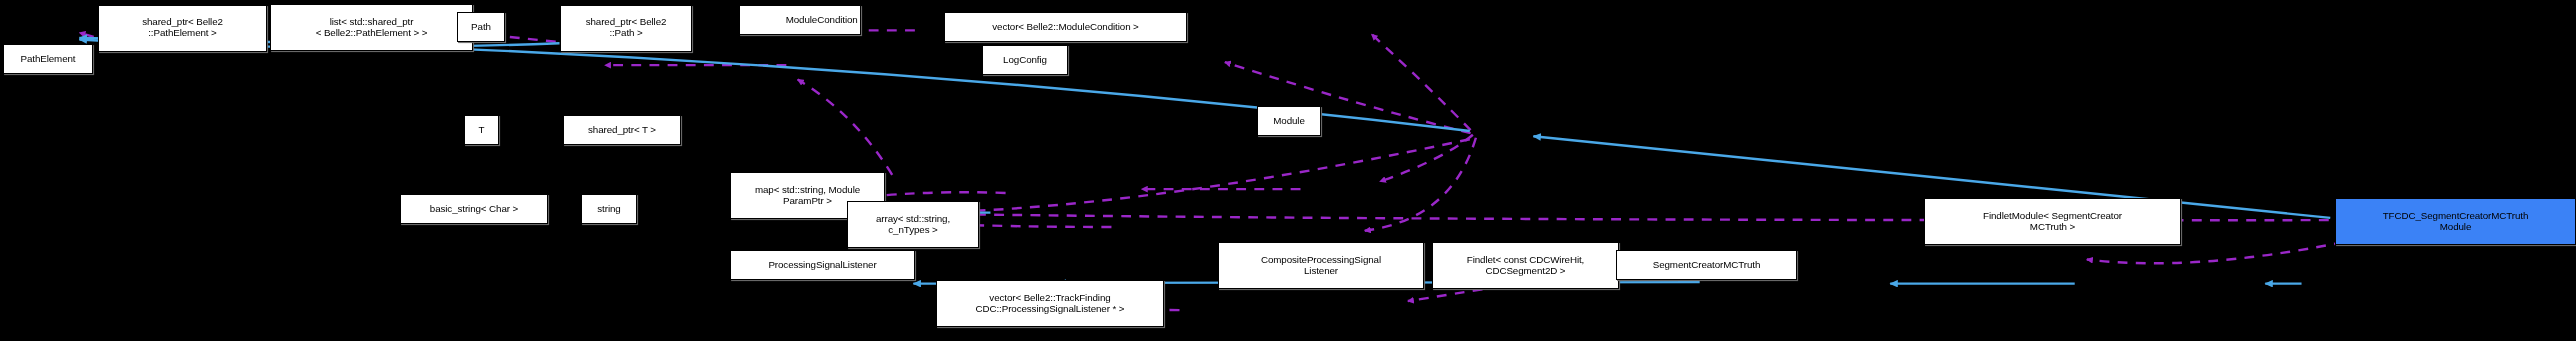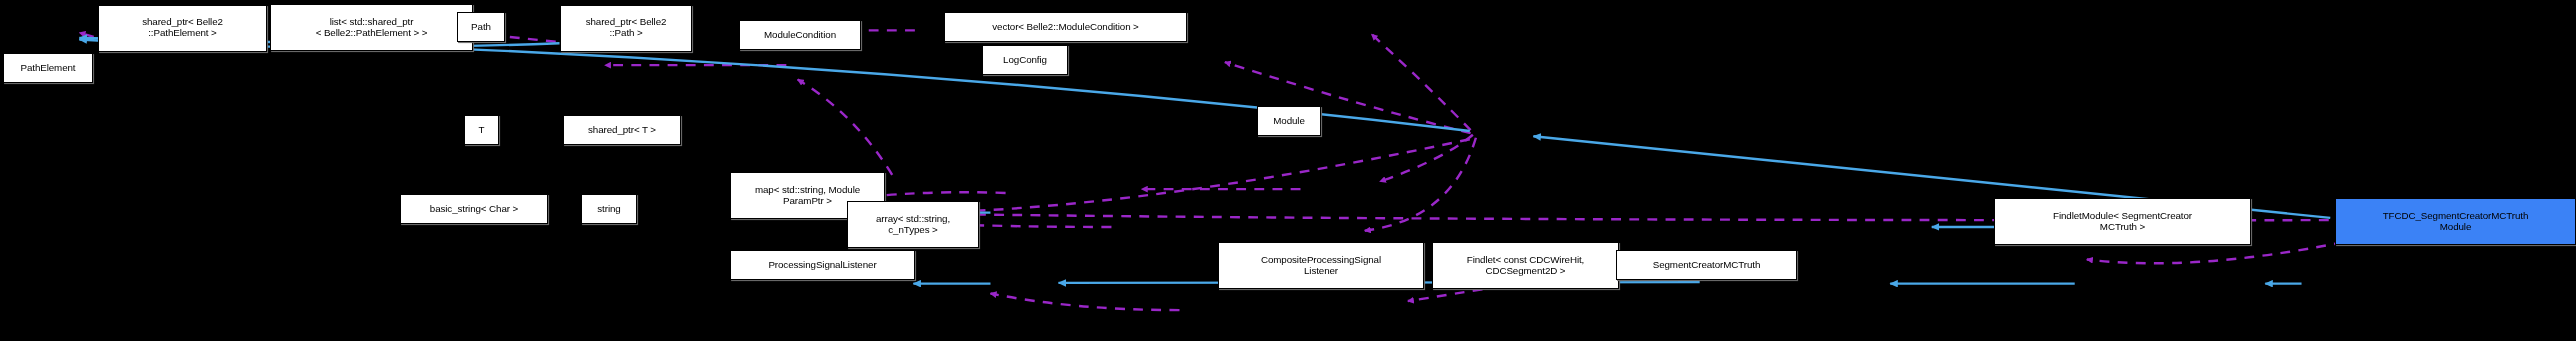--- a/index.html
+++ b/index.html
@@ -83,58 +83,59 @@
       <path d="M3082,288 L2028,180"></path>
       <path d="M2680,300 L2555,300"></path>
       <path d="M1310,375 L1208,375"></path>
       <path d="M2248,373 L1400,374"></path>
       <path d="M2744,375 L2500,375"></path>
       <path d="M3044,375 L2996,375"></path>
       <path d="M1310,281 L1212,281"></path>
     </g>
   </svg>
 
-  <div class="node" style="left: 3px; top: 53px; width: 90px; height: 30px;"><span>PathElement</span></div>
+  <div class="node" style="left: 3px; top: 44px; width: 90px; height: 30px;"><span>PathElement</span></div>
 
   <div class="node" style="left: 98px; top: 4.5px; width: 169px; height: 47px;"><span><span>shared_ptr&lt; Belle2</span><br><span>::PathElement &gt;</span></span></div>
 
   <div class="node" style="left: 246px; top: 4px; width: 203px; height: 47px; margin-left: 24px;"><span><span>list&lt; std::shared_ptr</span><br><span>&lt; Belle2::PathElement &gt; &gt;</span></span></div>
 
   <div class="node" style="left: 457px; top: 12px; width: 48px; height: 30px;"><span>Path</span></div>
 
   <div class="node" style="left: 560px; top: 4.5px; width: 132px; height: 47px;"><span><span>shared_ptr&lt; Belle2</span><br><span>::Path &gt;</span></span></div>
 
-  <div class="node" style="left: 739px; top: 20px; width: 122px; height: 30px;"><span>ModuleCondition</span></div>
+  <div class="node" style="left: 739px; top: 5px; width: 122px; height: 30px; justify-content: flex-end;"><span>ModuleCondition</span></div>
 
   <div class="node" style="left: 944px; top: 12px; width: 243px; height: 30px;"><span>vector&lt; Belle2::ModuleCondition &gt;</span></div>
 
   <div class="node" style="left: 982px; top: 45px; width: 86px; height: 30px;"><span>LogConfig</span></div>
 
   <div class="node" style="left: 464px; top: 115px; width: 35px; height: 30px;"><span>T</span></div>
 
   <div class="node" style="left: 563px; top: 115px; width: 118px; height: 30px;"><span>shared_ptr&lt; T &gt;</span></div>
 
   <div class="node" style="left: 1257px; top: 106px; width: 64px; height: 30px;"><span>Module</span></div>
 
   <div class="node" style="left: 730px; top: 172px; width: 155px; height: 47px;"><span><span>map&lt; std::string, Module</span><br><span>ParamPtr &gt;</span></span></div>
 
 
   <div class="node" style="left: 400px; top: 194px; width: 148px; height: 30px;"><span>basic_string&lt; Char &gt;</span></div>
 
   <div class="node" style="left: 581px; top: 194px; width: 56px; height: 30px; justify-content: center;"><span>string</span></div>
 
   <div class="node" style="left: 847px; top: 201px; width: 132px; height: 47px;"><span><span>array&lt; std::string,</span><br><span>c_nTypes &gt;</span></span></div>
 
-  <div class="node" style="left: 1994px; top: 198px; width: 257px; height: 47px;"><span><span>FindletModule&lt; SegmentCreator</span><br><span>MCTruth &gt;</span></span></div>
+  <div class="node" style="left: 1924px; top: 198px; width: 257px; height: 47px;"><span><span>FindletModule&lt; SegmentCreator</span><br><span>MCTruth &gt;</span></span></div>
 
   <div class="node current" style="left: 2335px; top: 198px; width: 241px; height: 47px;"><span><span>TFCDC_SegmentCreatorMCTruth</span><br><span>Module</span></span></div>
 
   <div class="node" style="left: 730px; top: 250px; width: 185px; height: 30px;"><span>ProcessingSignalListener</span></div>
 
   <div class="node" style="left: 1218px; top: 242px; width: 206px; height: 47px;"><span><span>CompositeProcessingSignal</span><br><span>Listener</span></span></div>
 
   <div class="node" style="left: 1432px; top: 242px; width: 187px; height: 47px;"><span><span>Findlet&lt; const CDCWireHit,</span><br><span>CDCSegment2D &gt;</span></span></div>
 
   <div class="node" style="left: 1616px; top: 250px; width: 181px; height: 30px; text-align: right;"><span>SegmentCreatorMCTruth</span></div>
 
+  <div class="node" style="left: 936px; top: 280px; width: 228px; height: 47px;"><span><span>vector&lt; Belle2::TrackFinding</span><br><span>CDC::ProcessingSignalListener * &gt;</span></span></div>
 
 </div>
 
 
 </body></html>

